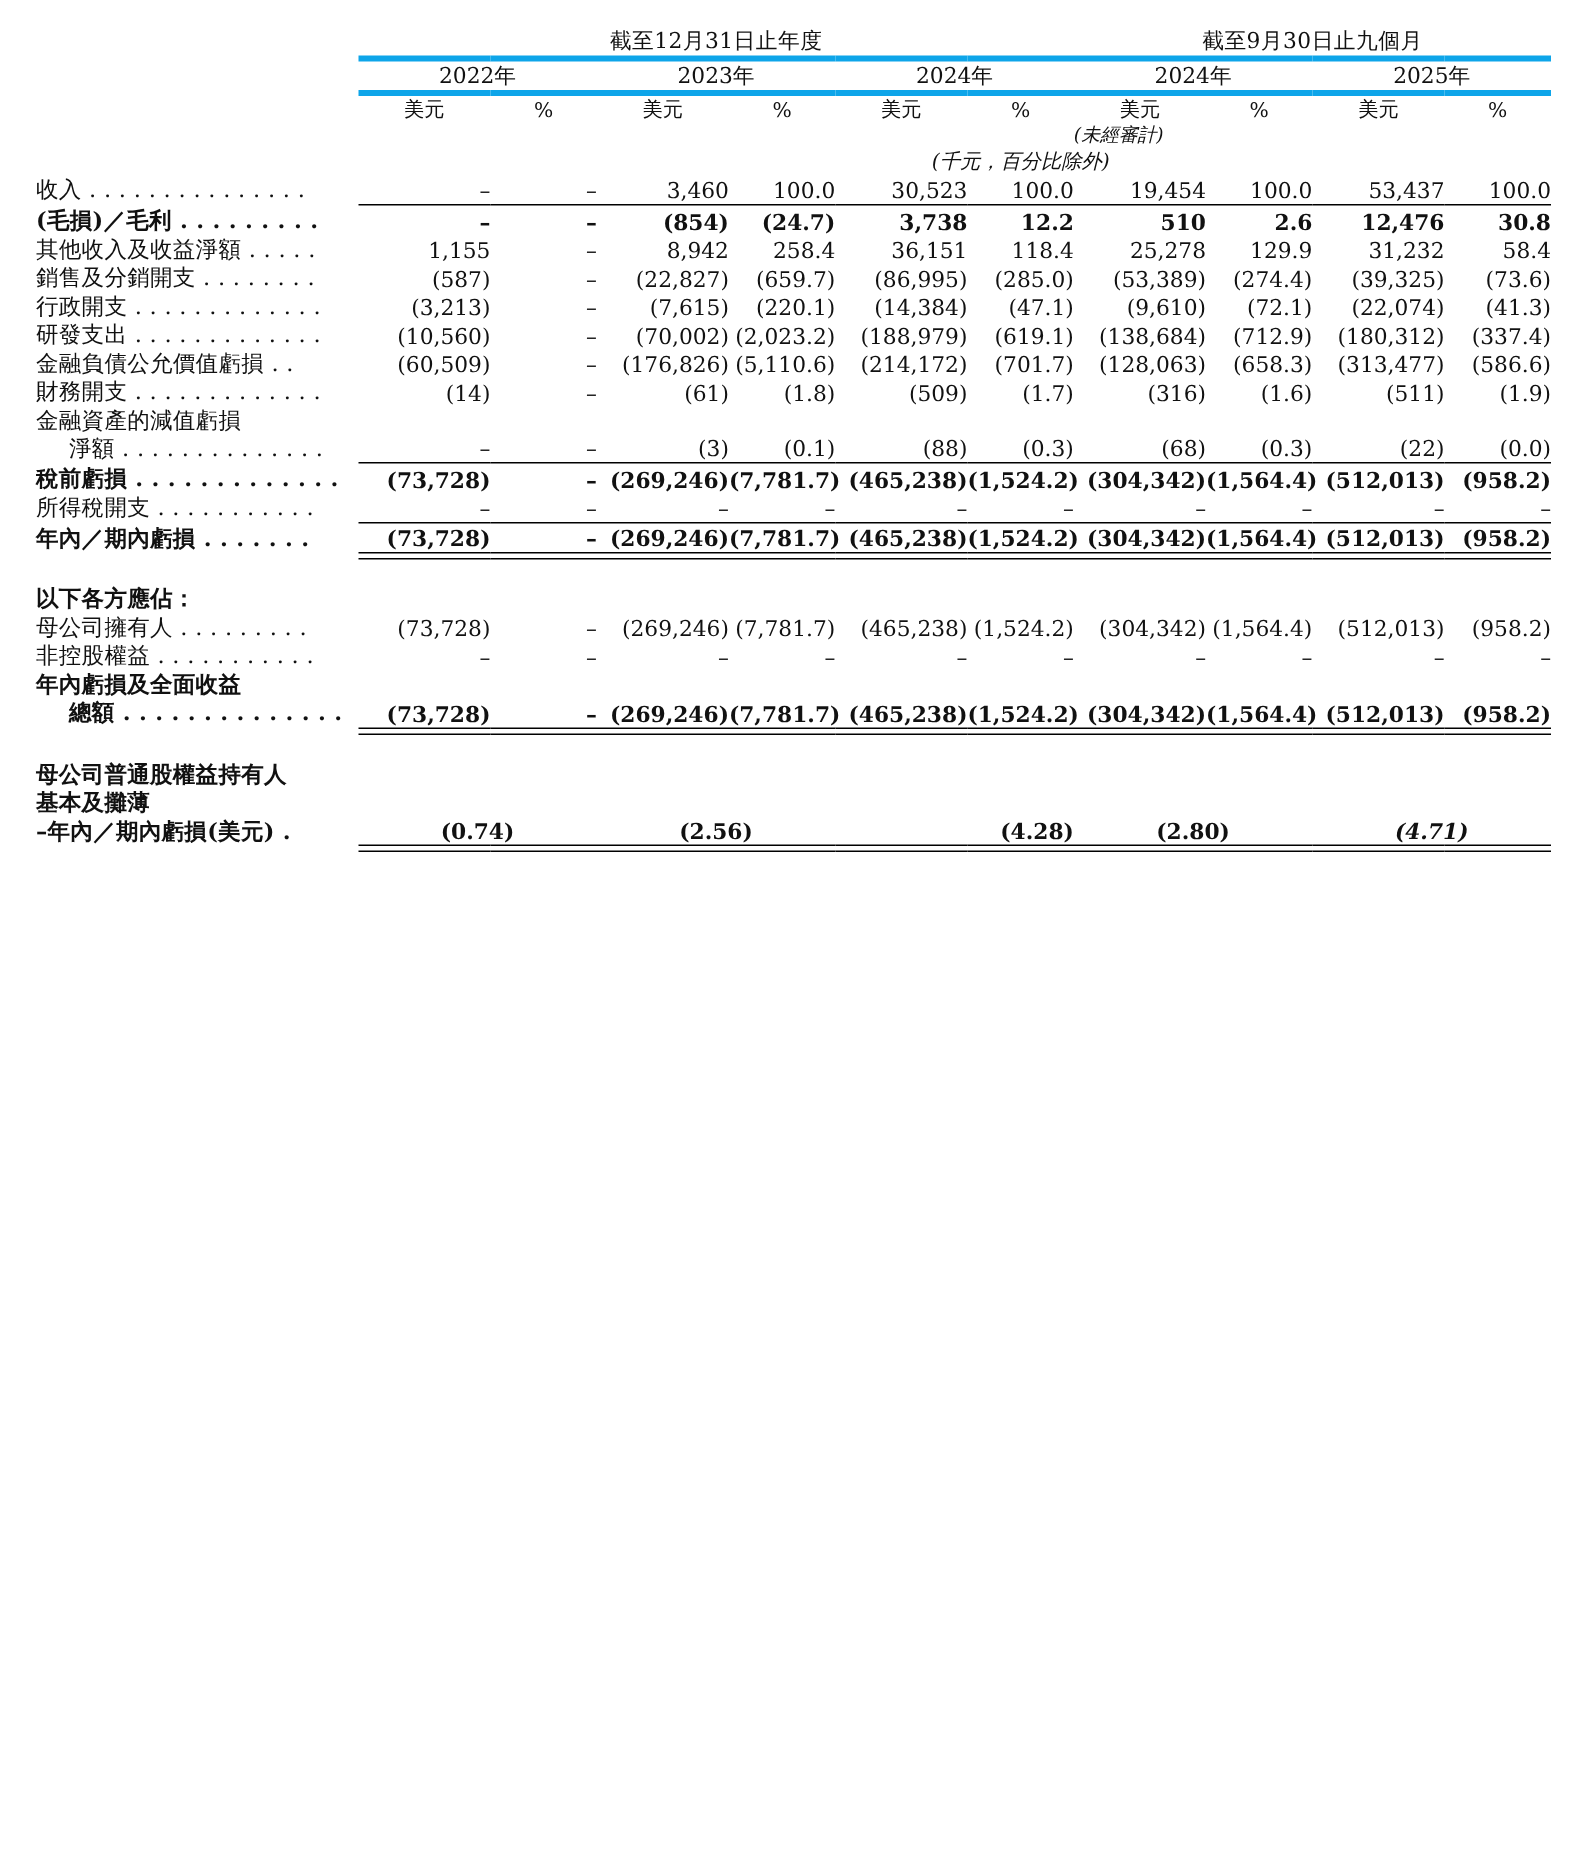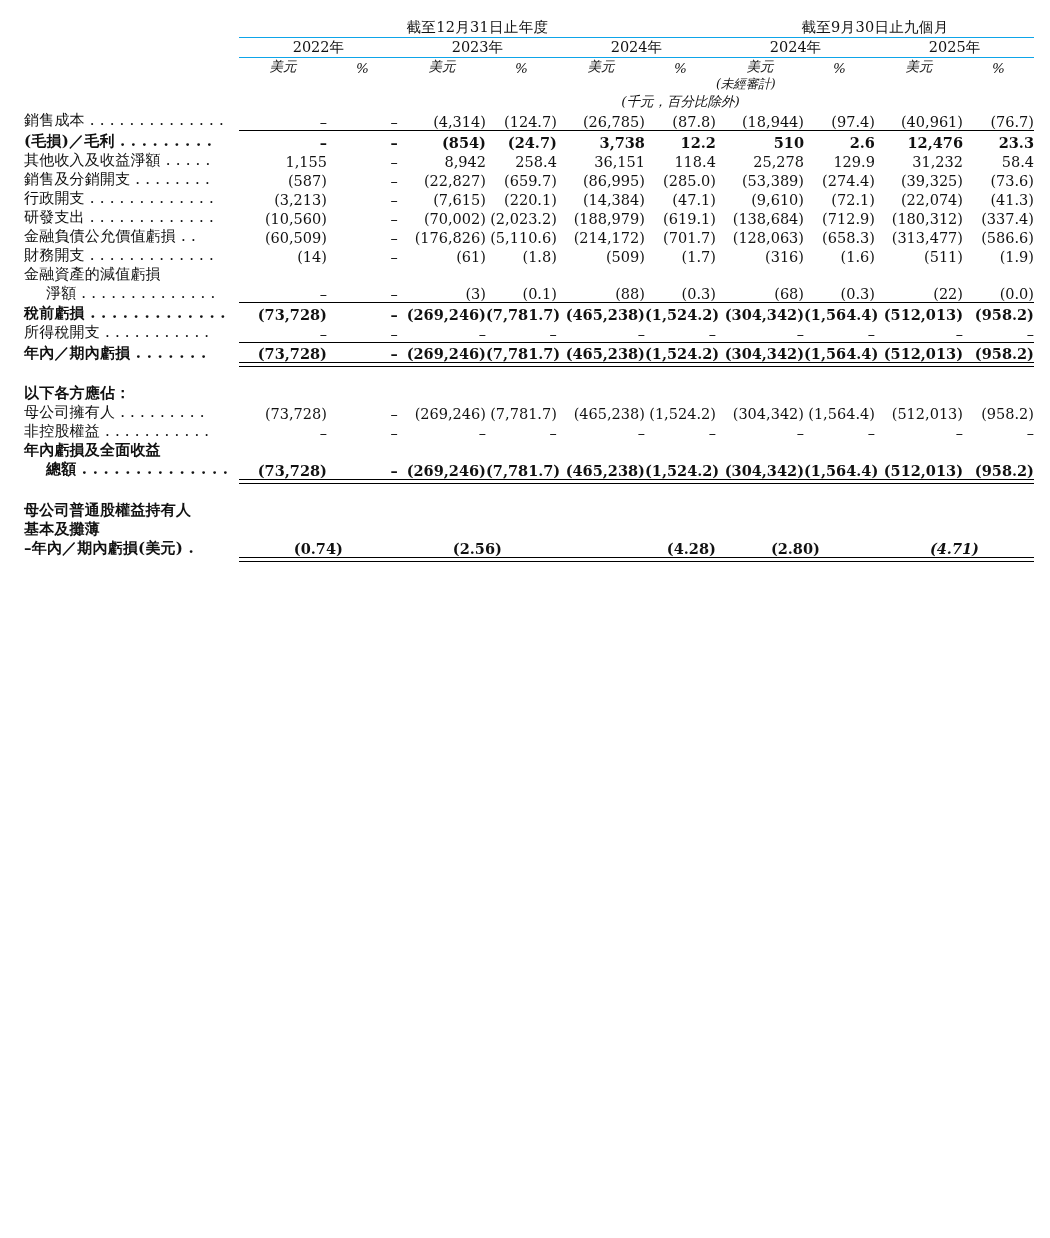--- a/index.html
+++ b/index.html
@@ -40,32 +40,31 @@
   col.c-pct   { width: 66px; }
 
   .hdr-group {
     text-align: center;
     font-size: 14.5px;
     font-family: "DejaVu Serif", "Liberation Serif", serif;
     padding-bottom: 3px;
     letter-spacing: 0.3px;
   }
   .line-under {
-    border-bottom: 1px solid #0ea5e9;
+    border-bottom: 4px solid #0ea5e9;
   }
   .hdr-year {
     text-align: center;
     font-size: 14.5px;
     padding-bottom: 4px;
     padding-top: 7px;
   }
   .hdr-sub {
     text-align: center;
     font-size: 13.5px;
-    font-style: italic;
     padding-top: 8px;
     padding-bottom: 2px;
   }
   .hdr-unaudited {
     font-size: 12.5px;
     font-style: italic;
     padding-top: 5px;
   }
   .hdr-units {
     text-align: center;
@@ -170,31 +169,31 @@
       </tr>
 
       <tr>
         <td colspan="5"></td>
         <td class="hdr-units" colspan="3">(千元，百分比除外)</td>
         <td colspan="3"></td>
       </tr>
     </thead>
     <tbody id="tbody">
         <tr class="data-row">
-          <td class="label">銷售成本 . . . . . . . . . . . . . .</td>
-          <td class="num">–</td>
-          <td class="num">–</td>
-          <td class="num">(4,314)</td>
-          <td class="num">(124.7)</td>
-          <td class="num">(26,785)</td>
-          <td class="num">(87.8)</td>
-          <td class="num">(18,944)</td>
-          <td class="num">(97.4)</td>
-          <td class="num">(40,961)</td>
-          <td class="num">(76.7)</td>
+          <td class="label">收入 . . . . . . . . . . . . . . .</td>
+          <td class="num">–</td>
+          <td class="num">–</td>
+          <td class="num">3,460</td>
+          <td class="num">100.0</td>
+          <td class="num">30,523</td>
+          <td class="num">100.0</td>
+          <td class="num">19,454</td>
+          <td class="num">100.0</td>
+          <td class="num">53,437</td>
+          <td class="num">100.0</td>
         </tr>
         <tr class="rule-row">
           <td></td>
           <td class="r"></td>
           <td class="r"></td>
           <td class="r"></td>
           <td class="r"></td>
           <td class="r"></td>
           <td class="r"></td>
           <td class="r"></td>
@@ -206,21 +205,21 @@
           <td class="label">(毛損)／毛利 . . . . . . . . .</td>
           <td class="num">–</td>
           <td class="num">–</td>
           <td class="num">(854)</td>
           <td class="num">(24.7)</td>
           <td class="num">3,738</td>
           <td class="num">12.2</td>
           <td class="num">510</td>
           <td class="num">2.6</td>
           <td class="num">12,476</td>
-          <td class="num">23.3</td>
+          <td class="num">30.8</td>
         </tr>
         <tr class="data-row">
           <td class="label">其他收入及收益淨額 . . . . .</td>
           <td class="num">1,155</td>
           <td class="num">–</td>
           <td class="num">8,942</td>
           <td class="num">258.4</td>
           <td class="num">36,151</td>
           <td class="num">118.4</td>
           <td class="num">25,278</td>

